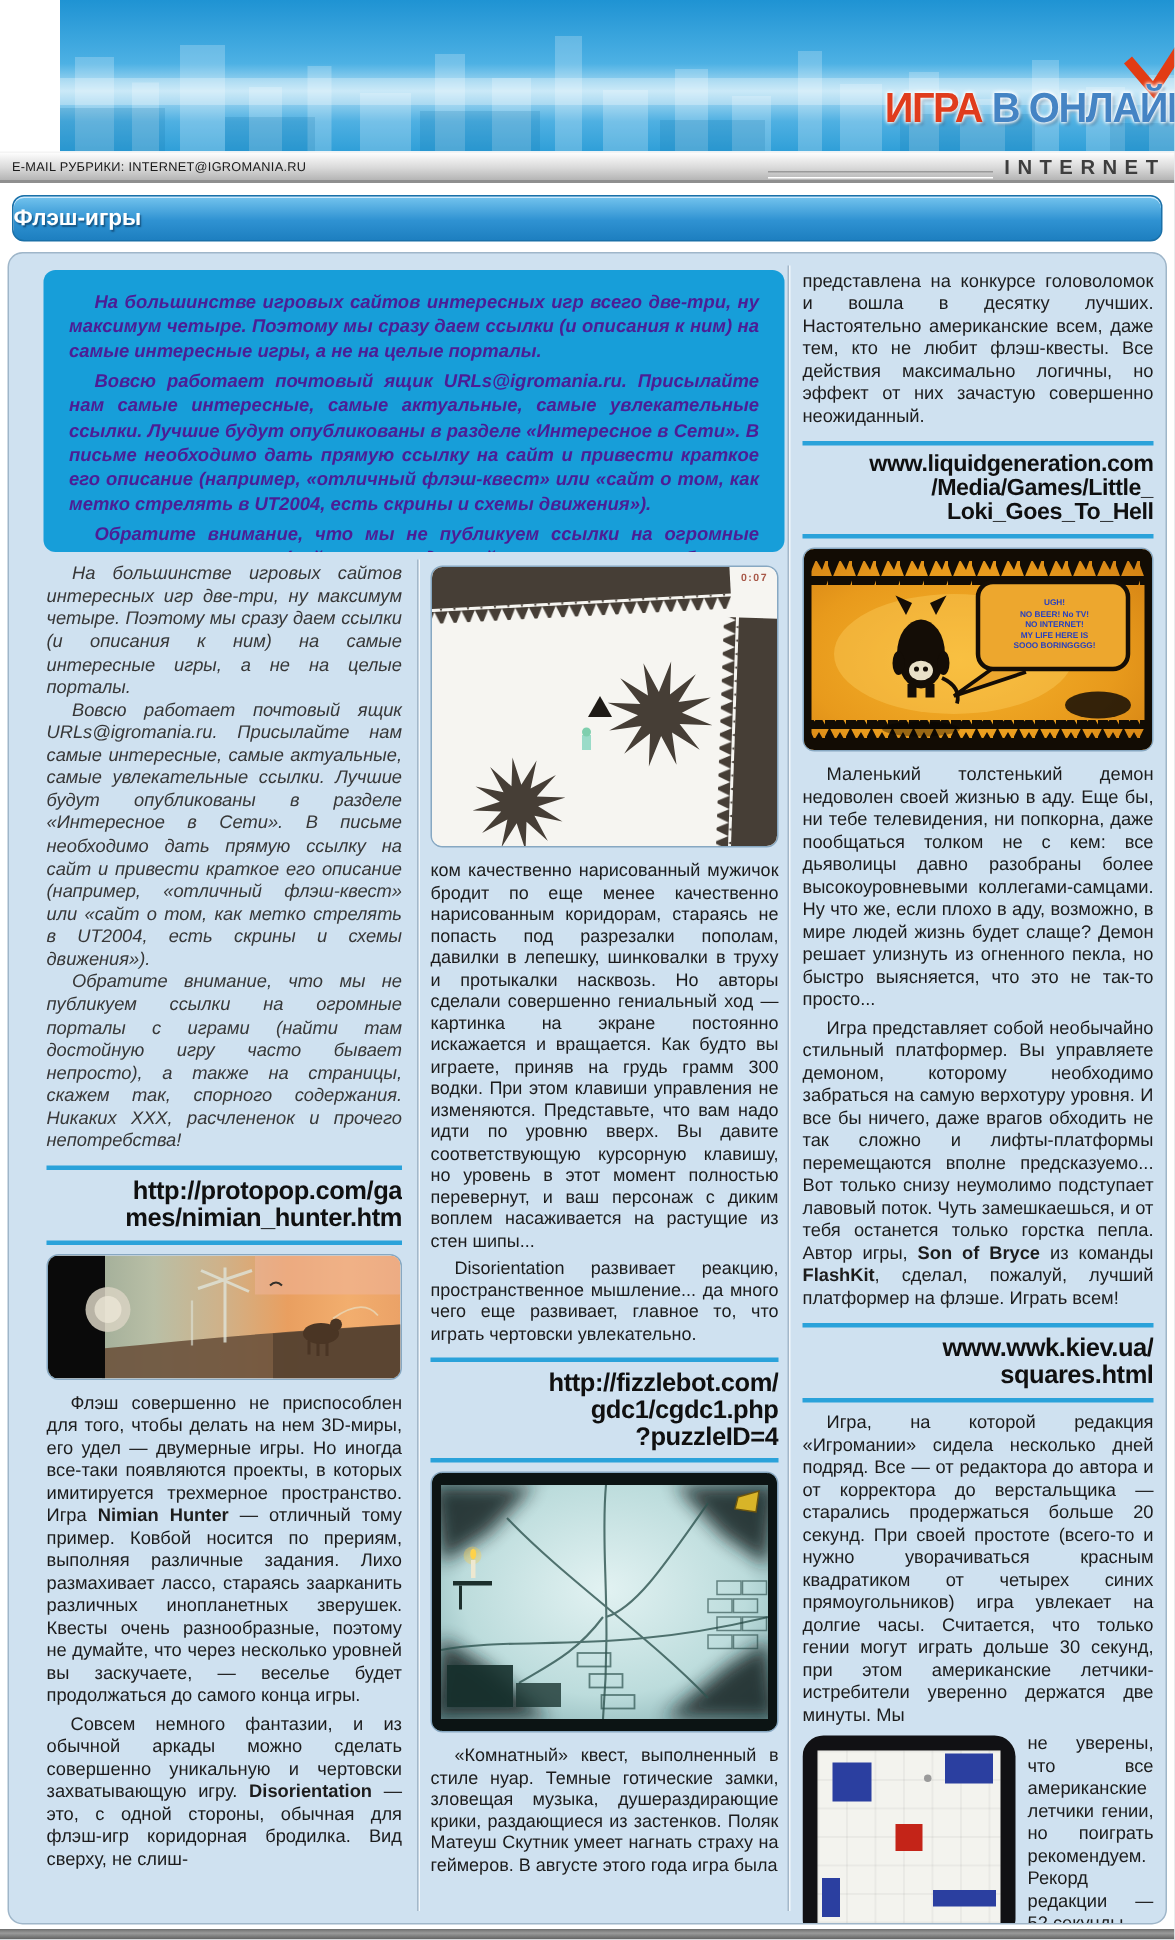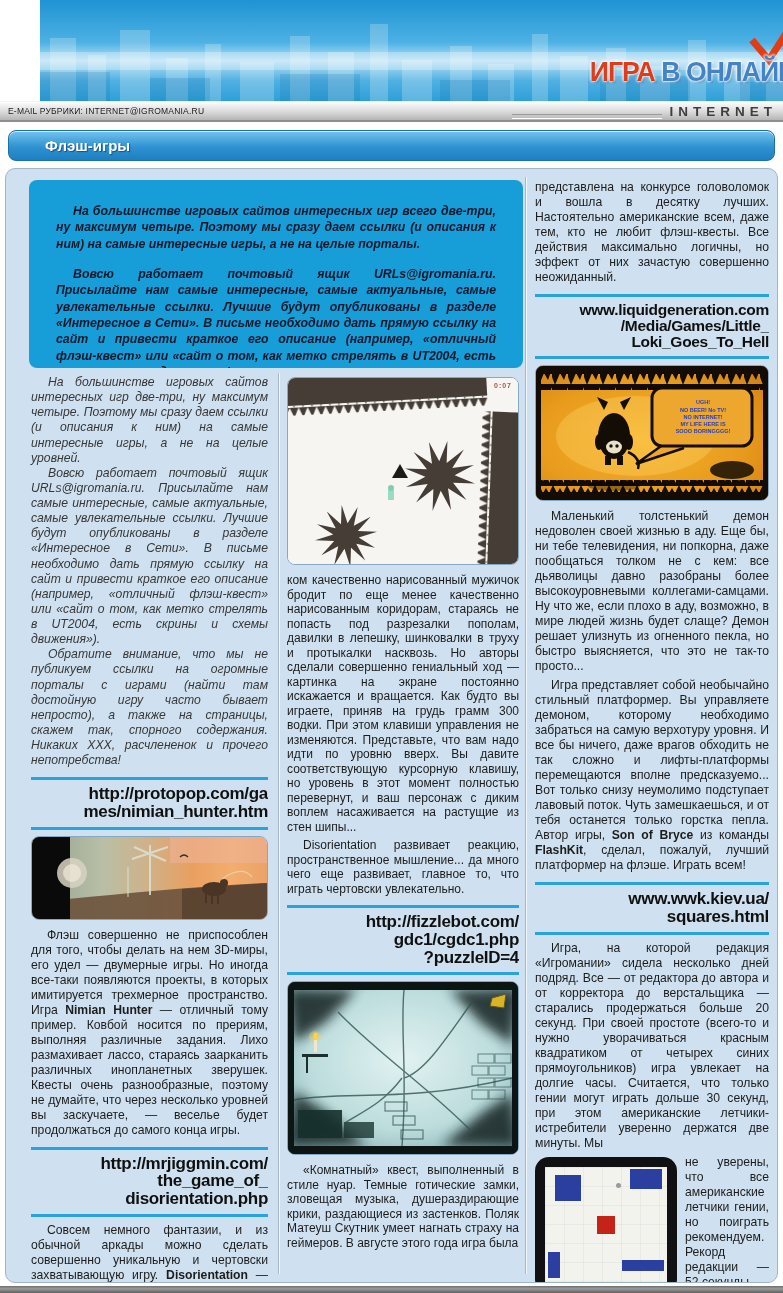--- a/index.html
+++ b/index.html
@@ -19,37 +19,37 @@
         display:flex;align-items:center;justify-content:space-between;box-sizing:border-box;}
   .email-line{font-size:8.5px;font-weight:normal;color:#1a1a1a;padding-left:8px;letter-spacing:.2px;}
   .internet-wrap{display:flex;align-items:flex-end;gap:8px;padding-right:6px;}
   .groove{width:150px;height:3px;border-top:1px solid #9a9a9a;border-bottom:1px solid #fff;}
   .internet{font-size:13.5px;font-weight:bold;color:#3e3e3e;letter-spacing:5px;}
 
   .tab{position:absolute;left:8px;top:130px;width:767px;height:31px;box-sizing:border-box;
         background:linear-gradient(#74c4ee,#2f92d2 55%,#1d7fc0);
         border:1px solid #1a70a8;border-radius:8px;
         box-shadow:inset 0 1px 0 #cfeafd;}
-  .tab-label{color:#fff;font-weight:bold;font-size:15px;line-height:29px;padding-left:36px;
+  .tab-label{color:#fff;font-weight:bold;font-size:15px;line-height:29px;
         text-shadow:1px 1px 1px rgba(0,30,60,.5);}
 
   
   .panel{position:absolute;left:5px;top:168px;width:773px;height:1115px;box-sizing:border-box;
         background:#cfe1f0;border:1px solid #9fb6c9;border-radius:10px;overflow:hidden;}
   .page-bottom-strip{position:absolute;left:0;top:1286px;width:783px;height:7px;
         background:linear-gradient(#6e6e6e,#9a9a9a 40%,#5f5f5f);}
 
   .vsep{position:absolute;width:1px;background:#a4b8ca;box-shadow:1px 0 0 #f2f7fb;}
   .vsep1{left:272px;top:204px;bottom:8px;}
   .vsep2{left:519px;top:8px;bottom:8px;}
 
   
   .cyan-box{position:absolute;left:23px;top:11px;width:494px;height:188px;box-sizing:border-box;
         background:#179ed9;border-radius:8px;padding:9px 13px;overflow:hidden;}
-  .cyan-box p{margin:14px;color:#0f172a;font-style:italic;font-weight:bold;font-size:12.3px;
+  .cyan-box p{margin:4px;color:#4c1d95;font-style:italic;font-weight:bold;font-size:12.3px;
         line-height:1.33;text-align:justify;text-indent:17px;}
 
   
   .col{position:absolute;}
   .col-left{left:25px;top:206px;width:237px;}
   .col-mid{left:281px;top:204px;width:232px;}
   .col-right{left:529px;top:11px;width:234px;}
 
   .body{margin:0 0 4px 0;color:#1c1c1c;font-size:12.2px;line-height:1.23;text-align:justify;
         text-indent:16px;}
@@ -160,21 +160,21 @@
     <div class="vsep vsep2"></div>
 
     <div class="cyan-box">
       <p>На большинстве игровых сайтов интересных игр всего две-три, ну максимум четыре. Поэтому мы сразу даем ссылки (и описания к ним) на самые интересные игры, а не на целые порталы.</p>
       <p>Вовсю работает почтовый ящик URLs@igromania.ru. Присылайте нам самые интересные, самые актуальные, самые увлекательные ссылки. Лучшие будут опубликованы в разделе «Интересное в Сети». В письме необходимо дать прямую ссылку на сайт и привести краткое его описание (например, «отличный флэш-квест» или «сайт о том, как метко стрелять в UT2004, есть скрины и схемы движения»).</p>
       <p>Обратите внимание, что мы не публикуем ссылки на огромные порталы с играми (найти там достойную игру часто бывает непросто), а также на страницы, скажем так, спорного содержания. Никаких XXX, расчлененок и прочего непотребства!</p>
     </div>
 
     <div class="col col-left">
       <div class="intro-italic">
-        <p>На большинстве игровых сайтов интересных игр две-три, ну максимум четыре. Поэтому мы сразу даем ссылки (и описания к ним) на самые интересные игры, а не на целые уровней.</p>
+        <p>На большинстве игровых сайтов интересных игр две-три, ну максимум четыре. Поэтому мы сразу даем ссылки (и описания к ним) на самые интересные игры, а не на целые порталы.</p>
         <p>Вовсю работает почтовый ящик URLs@igromania.ru. Присылайте нам самые интересные, самые актуальные, самые увлекательные ссылки. Лучшие будут опубликованы в разделе «Интересное в Сети». В письме необходимо дать прямую ссылку на сайт и привести краткое его описание (например, «отличный флэш-квест» или «сайт о том, как метко стрелять в UT2004, есть скрины и схемы движения»).</p>
         <p>Обратите внимание, что мы не публикуем ссылки на огромные порталы с играми (найти там достойную игру часто бывает непросто), а также на страницы, скажем так, спорного содержания. Никаких XXX, расчлененок и прочего непотребства!</p>
       </div>
 
       <h2 class="url-heading">http://protopop.com/ga
 mes/nimian_hunter.htm</h2>
 
       <div class="shot">
         <svg width="235" height="82" viewBox="0 0 235 82">
           <defs>
@@ -207,23 +207,20 @@
             <line x1="-2" y1="6" x2="-2" y2="15" stroke="#4a3524" stroke-width="2"></line>
             <line x1="4" y1="6" x2="4" y2="15" stroke="#4a3524" stroke-width="2"></line>
             <path d="M8,-10 q20,-14 30,-2" stroke="#e8d8b8" stroke-width="1.2" fill="none" opacity=".8"></path>
           </g>
           <path d="M148,20 q4,-4 8,0" stroke="#33302a" stroke-width="1.3" fill="none"></path>
         </svg>
       </div>
 
       <p class="body"><span>Флэш совершенно не приспособлен для того, чтобы делать на нем 3D-миры, его удел — двумерные игры. Но иногда все-таки появляются проекты, в которых имитируется трехмерное пространство. Игра </span><b>Nimian Hunter</b><span> — отличный тому пример. Ковбой носится по прериям, выполняя различные задания. Лихо размахивает лассо, стараясь заарканить различных инопланетных зверушек. Квесты очень разнообразные, поэтому не думайте, что через несколько уровней вы заскучаете, — веселье будет продолжаться до самого конца игры.</span></p>
 
-      <h2 class="url-heading">http://mrjiggmin.com/
-the_game_of_
-disorientation.php</h2>
 
       <p class="body"><span>Совсем немного фантазии, и из обычной аркады можно сделать совершенно уникальную и чертовски захватывающую игру. </span><b>Disorientation</b><span> — это, с одной стороны, обычная для флэш-игр коридорная бродилка. Вид сверху, не слиш-</span></p>
     </div>
 
     <div class="col col-mid">
       <div class="shot">
         <svg width="230" height="186" viewBox="0 0 230 186">
           <defs>
             <pattern id="teethD" width="9" height="10" patternUnits="userSpaceOnUse">
               <path d="M0,0 H9 L4.5,10 Z" fill="#463e36"></path>

